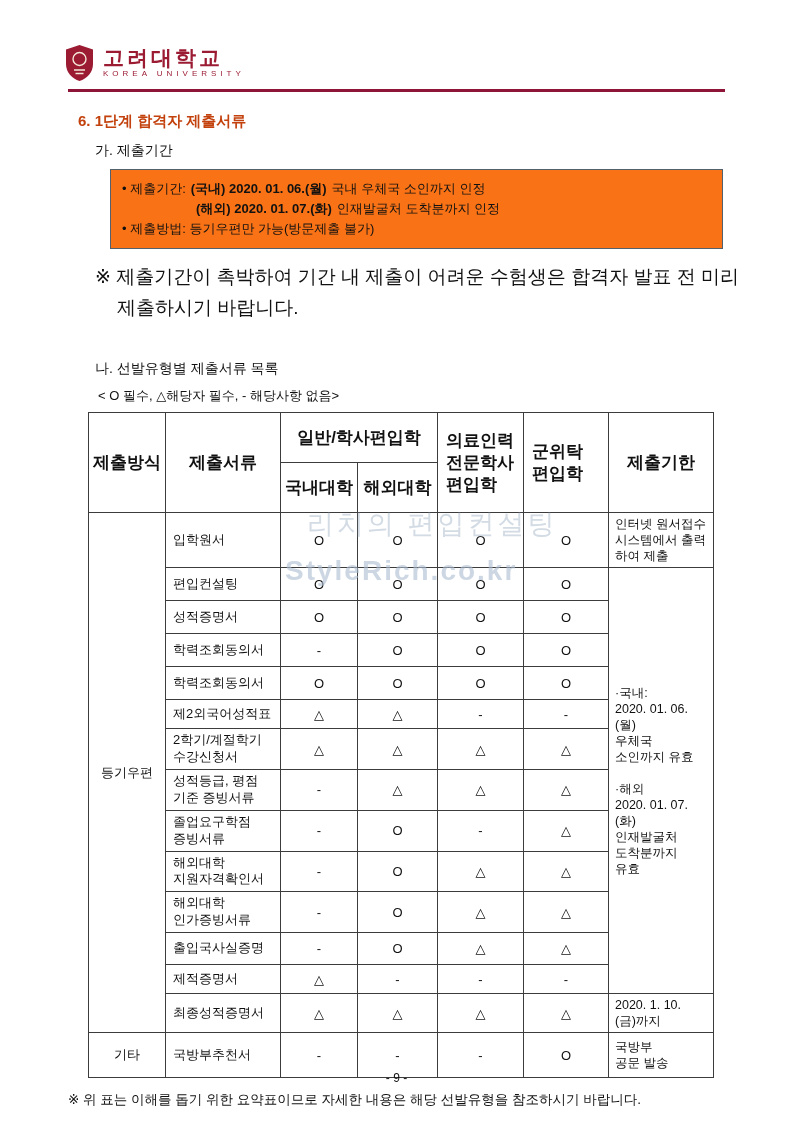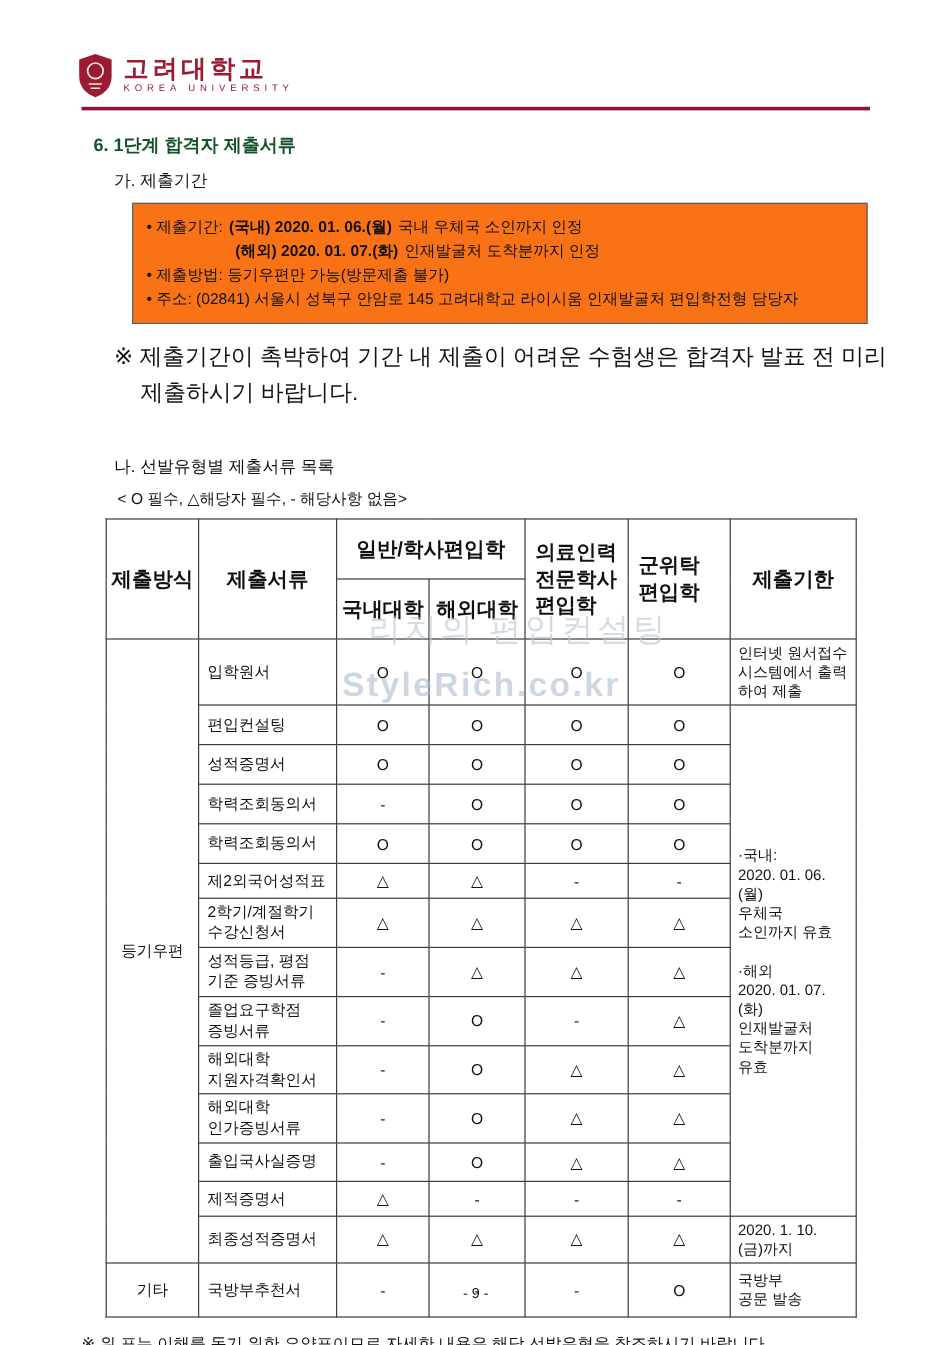--- a/index.html
+++ b/index.html
@@ -14,21 +14,21 @@
   
   .masthead { padding-top:44px; }
   .logo { display:flex; align-items:center; gap:8px; margin-left:64px; }
   .crest { display:inline-flex; }
   .logo-text { display:flex; flex-direction:column; line-height:1.05; }
   .logo-ko { color:#9b1b33; font-weight:bold; font-size:21px; letter-spacing:3px; }
   .logo-en { color:#9b1b33; font-size:8px; letter-spacing:4px; margin-top:1px; }
   .rule { margin:7px 0 0 68px; width:657px; height:3px; background:#8e1537; }
 
   
-  .sec-title { margin:20px 0 0 78px; font-size:15px; font-weight:bold; color:#14532d; }
+  .sec-title { margin:20px 0 0 78px; font-size:15px; font-weight:bold; color:#c2410c; }
   .sub-title { margin:11px 0 0 95px; font-size:14px; font-weight:normal; }
 
   .info-box {
     margin:9px 0 0 110px; width:613px;
     background:#f97316; border:1px solid #53616e;
     padding:9px 11px; font-size:13px; line-height:1.55; color:#111;
   }
   .ib-line { display:flex; gap:5px; align-items:baseline; white-space:nowrap; }
   .ib-line b { font-weight:bold; }
   .ib-indent { padding-left:74px; }
@@ -107,23 +107,20 @@
       <span>• 제출기간:</span>
       <b>(국내) 2020. 01. 06.(월)</b>
       <span>국내 우체국 소인까지 인정</span>
     </div>
     <div class="ib-line ib-indent">
       <b>(해외) 2020. 01. 07.(화)</b>
       <span>인재발굴처 도착분까지 인정</span>
     </div>
     <div class="ib-line">
       <span>• 제출방법: 등기우편만 가능(방문제출 불가)</span>
-    </div>
-    <div class="ib-line">
-      <span>• 주소: (02841) 서울시 성북구 안암로 145 고려대학교 라이시움 인재발굴처 편입학전형 담당자</span>
     </div>
   </div>
 
   <p class="notice">※ 제출기간이 촉박하여 기간 내 제출이 어려운 수험생은 합격자 발표 전 미리 제출하시기 바랍니다.</p>
 
   <div class="sub-title-b">나. 선발유형별 제출서류 목록</div>
   <p class="legend">&lt; O 필수, △해당자 필수, - 해당사항 없음&gt;</p>
 
   <table class="doc-table">
     <colgroup>

